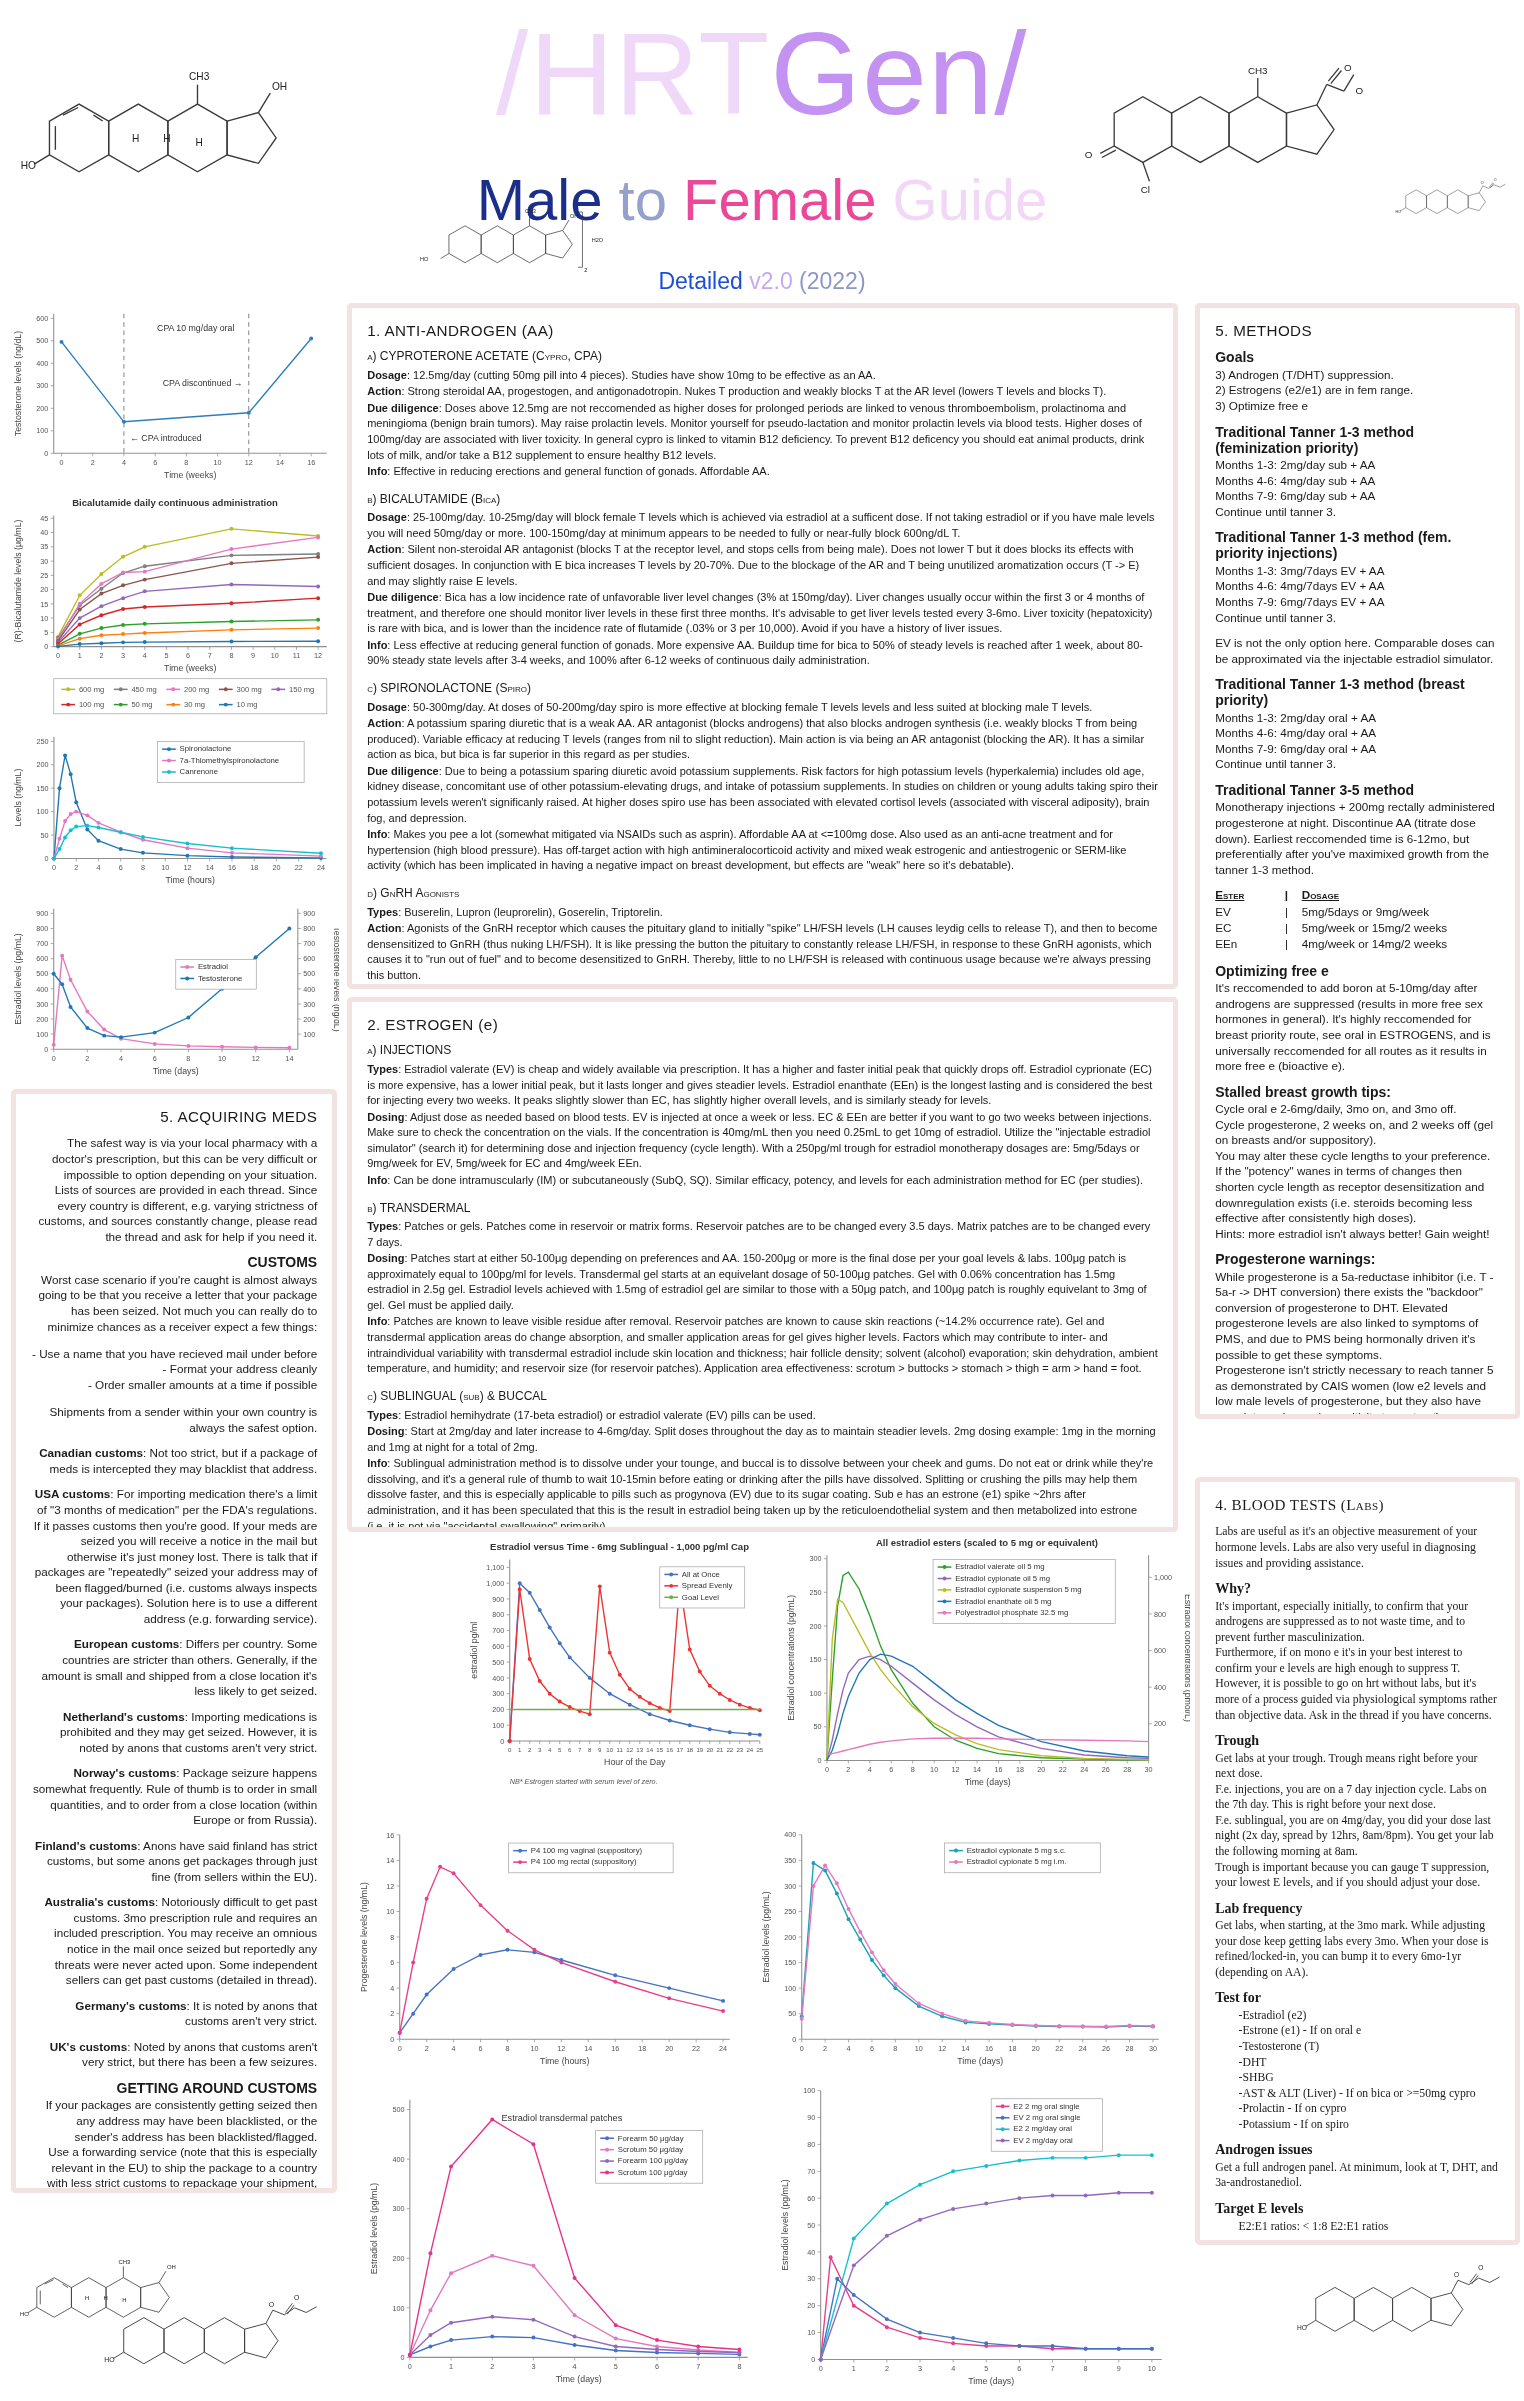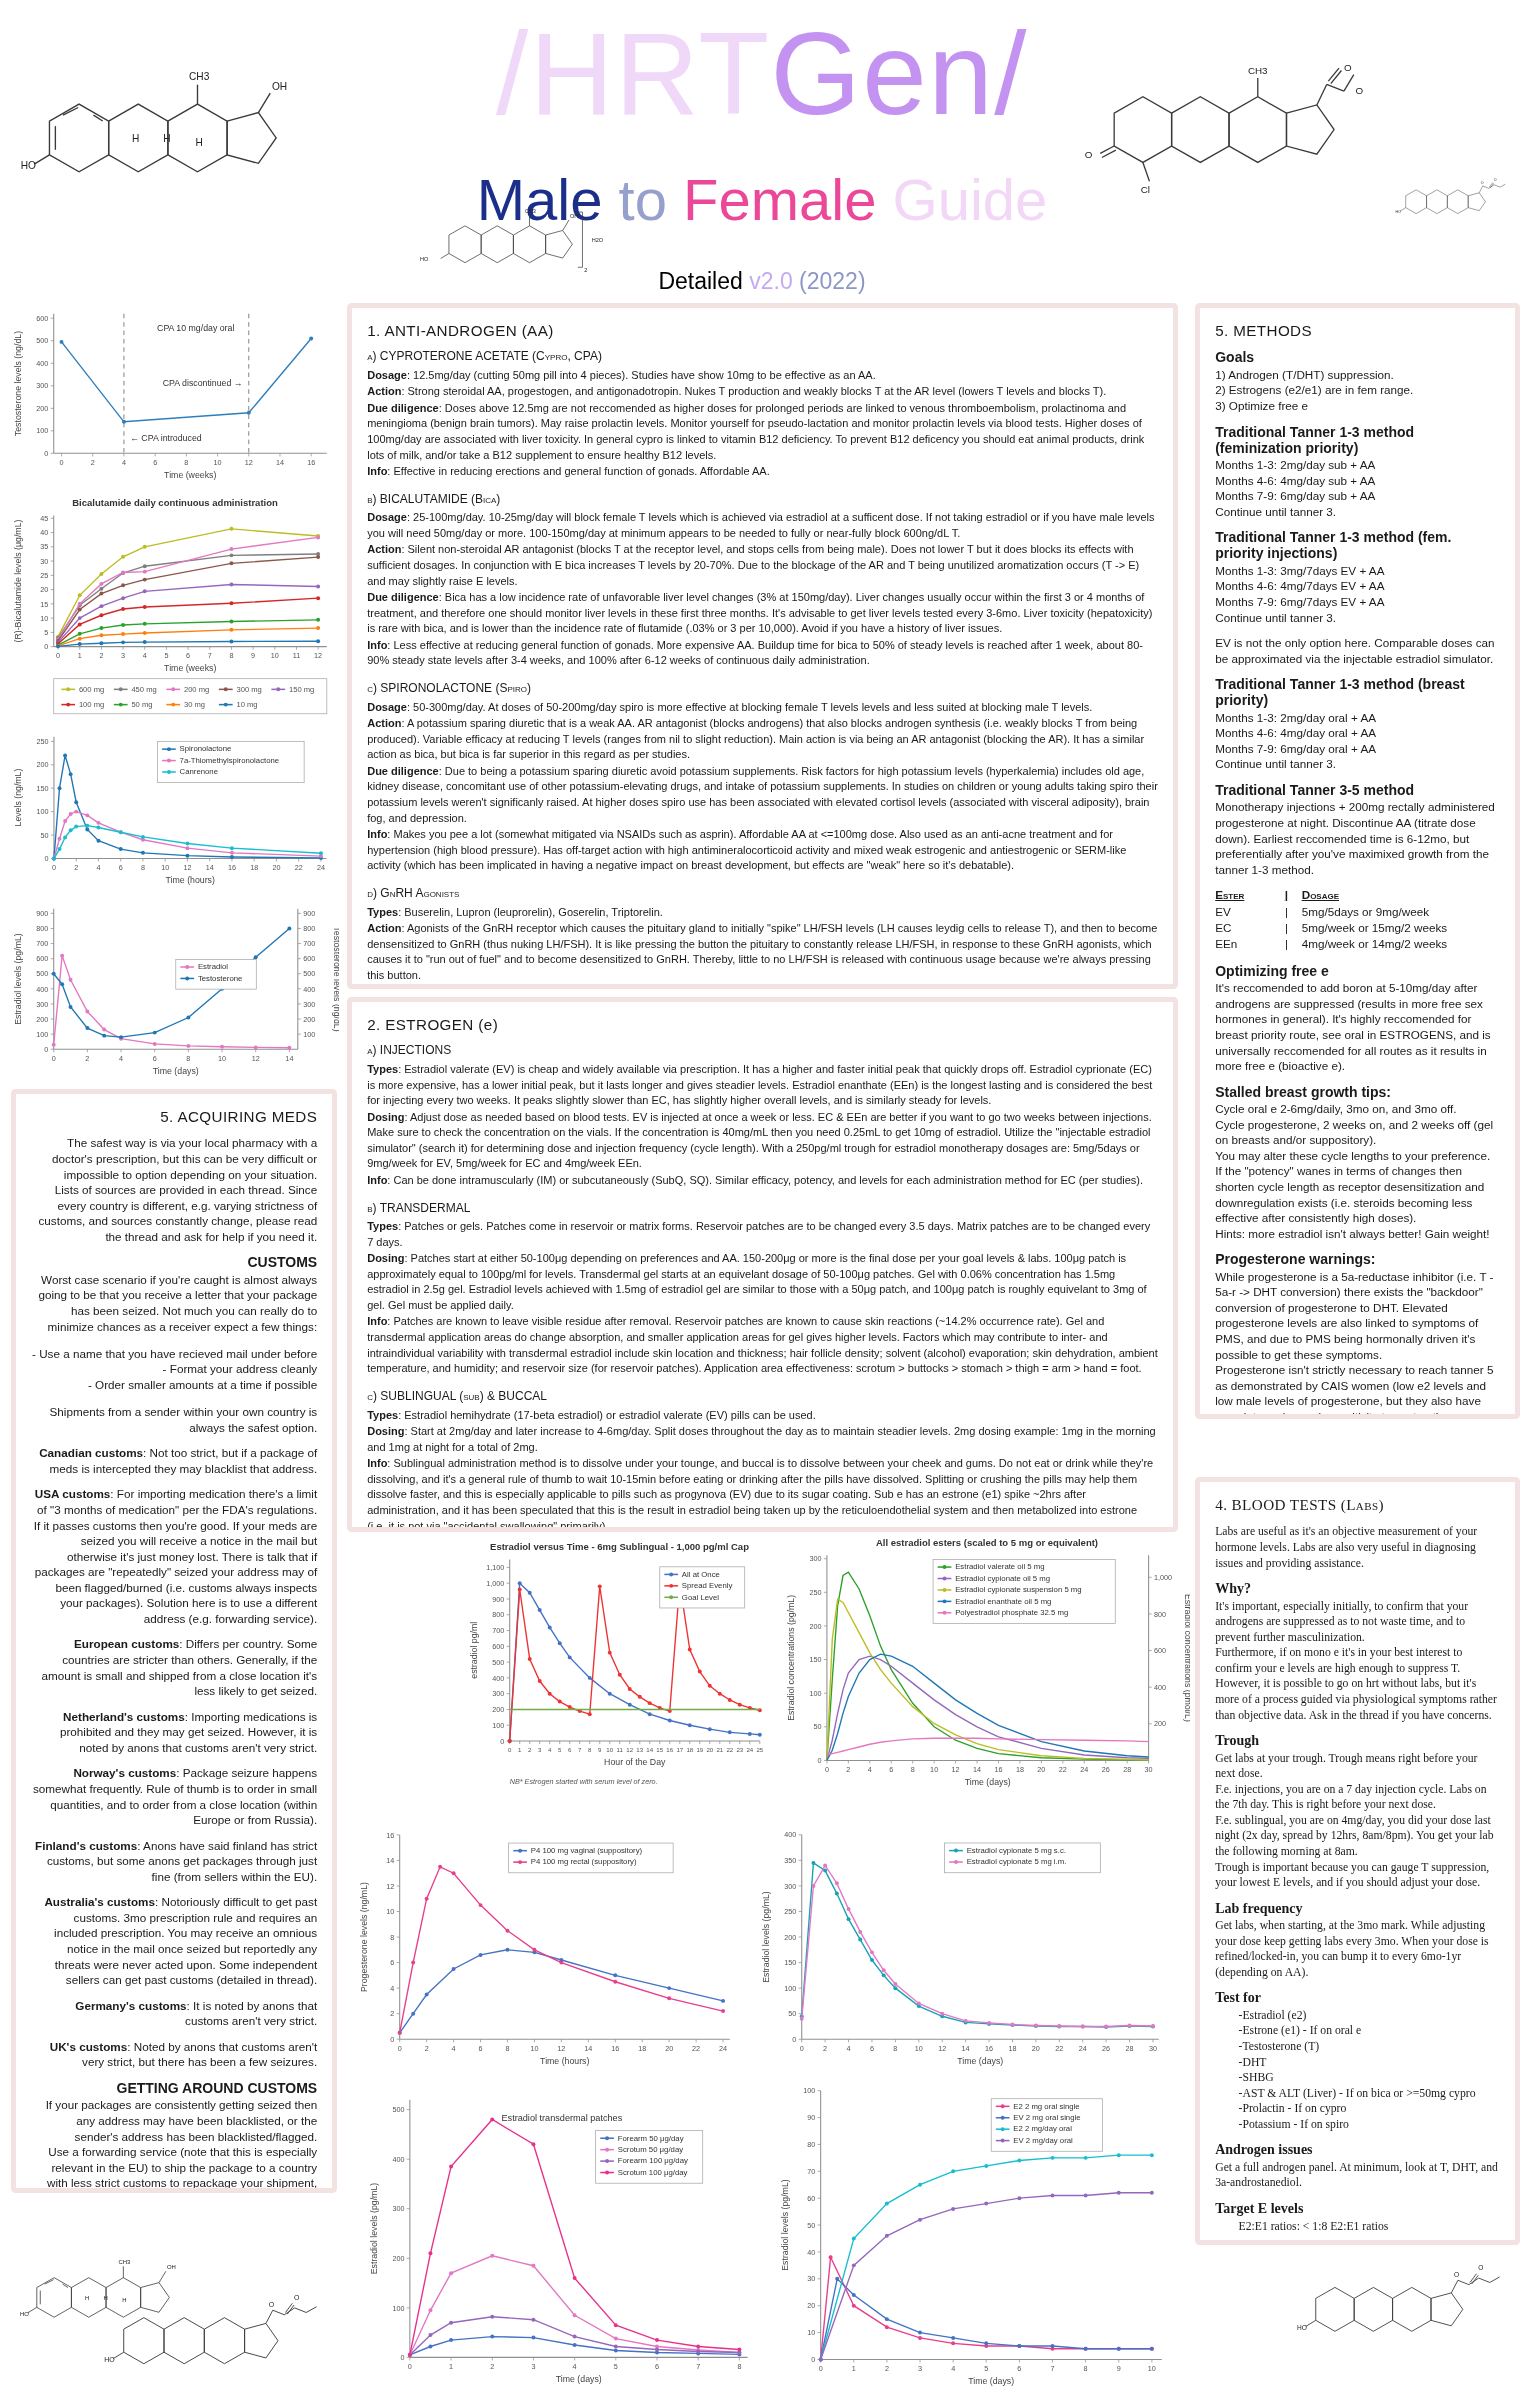--- a/index.html
+++ b/index.html
@@ -56,21 +56,21 @@
   #st-bl2{left:103px;top:2268px;width:236px;height:131px;}
   #st-br{left:1296px;top:2207px;width:225px;height:191px;}
 </style>
 </head>
 <body>
 
 <div id="canvas">
 
   <div class="abs" id="main-title"><span style="color: rgb(240, 216, 248);">/HRT</span><span style="color: rgb(196, 147, 242);">Gen/</span></div>
   <div class="abs" id="sub-title"><span style="color: rgb(27, 47, 138);">Male </span><span style="color: rgb(150, 160, 204);">to </span><span style="color: #ec4899; margin-top: 16px;">Female </span><span style="color: rgb(242, 215, 246);">Guide</span></div>
-  <div class="abs" id="tag-line"><span style="color: #000000;">Detailed </span><span style="color: rgb(195, 170, 240);">v2.0 </span><span style="color: rgb(141, 151, 198);">(2022)</span></div>
+  <div class="abs" id="tag-line"><span style="color: #1d4ed8;">Detailed </span><span style="color: rgb(195, 170, 240);">v2.0 </span><span style="color: rgb(141, 151, 198);">(2022)</span></div>
 
   <div class="abs" id="st-tl">
       <svg viewBox="-16 30 370 150" width="313" height="221" preserveAspectRatio="xMidYMid meet">
         <polygon points="20,135 20,95 55,75 90,95 90,135 55,155" fill="none" stroke="#3a3a3a" stroke-width="1.6"></polygon>
         <polygon points="90,95 125,75 160,95 160,135 125,155 90,135" fill="none" stroke="#3a3a3a" stroke-width="1.6"></polygon>
         <polygon points="160,95 195,75 230,95 230,135 195,155 160,135" fill="none" stroke="#3a3a3a" stroke-width="1.6"></polygon>
         <polygon points="230,95 267,85 288,115 267,145 230,135" fill="none" stroke="#3a3a3a" stroke-width="1.6"></polygon>
         <line x1="195" y1="75" x2="195" y2="52" stroke="#3a3a3a" stroke-width="1.6"></line>
         <line x1="267" y1="85" x2="281" y2="62" stroke="#3a3a3a" stroke-width="1.6"></line>
         <line x1="20" y1="135" x2="2" y2="146" stroke="#3a3a3a" stroke-width="1.6"></line>
@@ -652,21 +652,21 @@
           <p class="row"><b>Dosing</b><span>: Start at 2mg/day and later increase to 4-6mg/day. Split doses throughout the day as to maintain steadier levels. 2mg dosing example: 1mg in the morning and 1mg at night for a total of 2mg.</span></p>
           <p class="row"><b>Info</b><span>: Sublingual administration method is to dissolve under your tounge, and buccal is to dissolve between your cheek and gums. Do not eat or drink while they're dissolving, and it's a general rule of thumb to wait 10-15min before eating or drinking after the pills have dissolved. Splitting or crushing the pills may help them dissolve faster, and this is especially applicable to pills such as progynova (EV) due to its sugar coating. Sub e has an estrone (e1) spike ~2hrs after administration, and it has been speculated that this is the result in estradiol being taken up by the reticuloendothelial system and then metabolized into estrone (i.e. it is not via "accidental swallowing" primarily).</span></p>
         </div>
       </div>
   </div>
   <div class="abs box" id="sec3">
     <div class="sec-h">5. METHODS</div>
     <div id="sec3-blocks" class="blocks">
         <div class="block">
           <div class="block-h">Goals</div>
-          <div class="ln">1) Androgen (T/DHT) suppression.</div>
+          <div class="ln">3) Androgen (T/DHT) suppression.</div>
           <div class="ln">2) Estrogens (e2/e1) are in fem range.</div>
           <div class="ln">3) Optimize free e</div>
         </div>
         <div class="block">
           <div class="block-h">Traditional Tanner 1-3 method (feminization priority)</div>
           <div class="ln">Months 1-3: 2mg/day sub + AA</div>
           <div class="ln">Months 4-6: 4mg/day sub + AA</div>
           <div class="ln">Months 7-9: 6mg/day sub + AA</div>
           <div class="ln">Continue until tanner 3.</div>
         </div>

